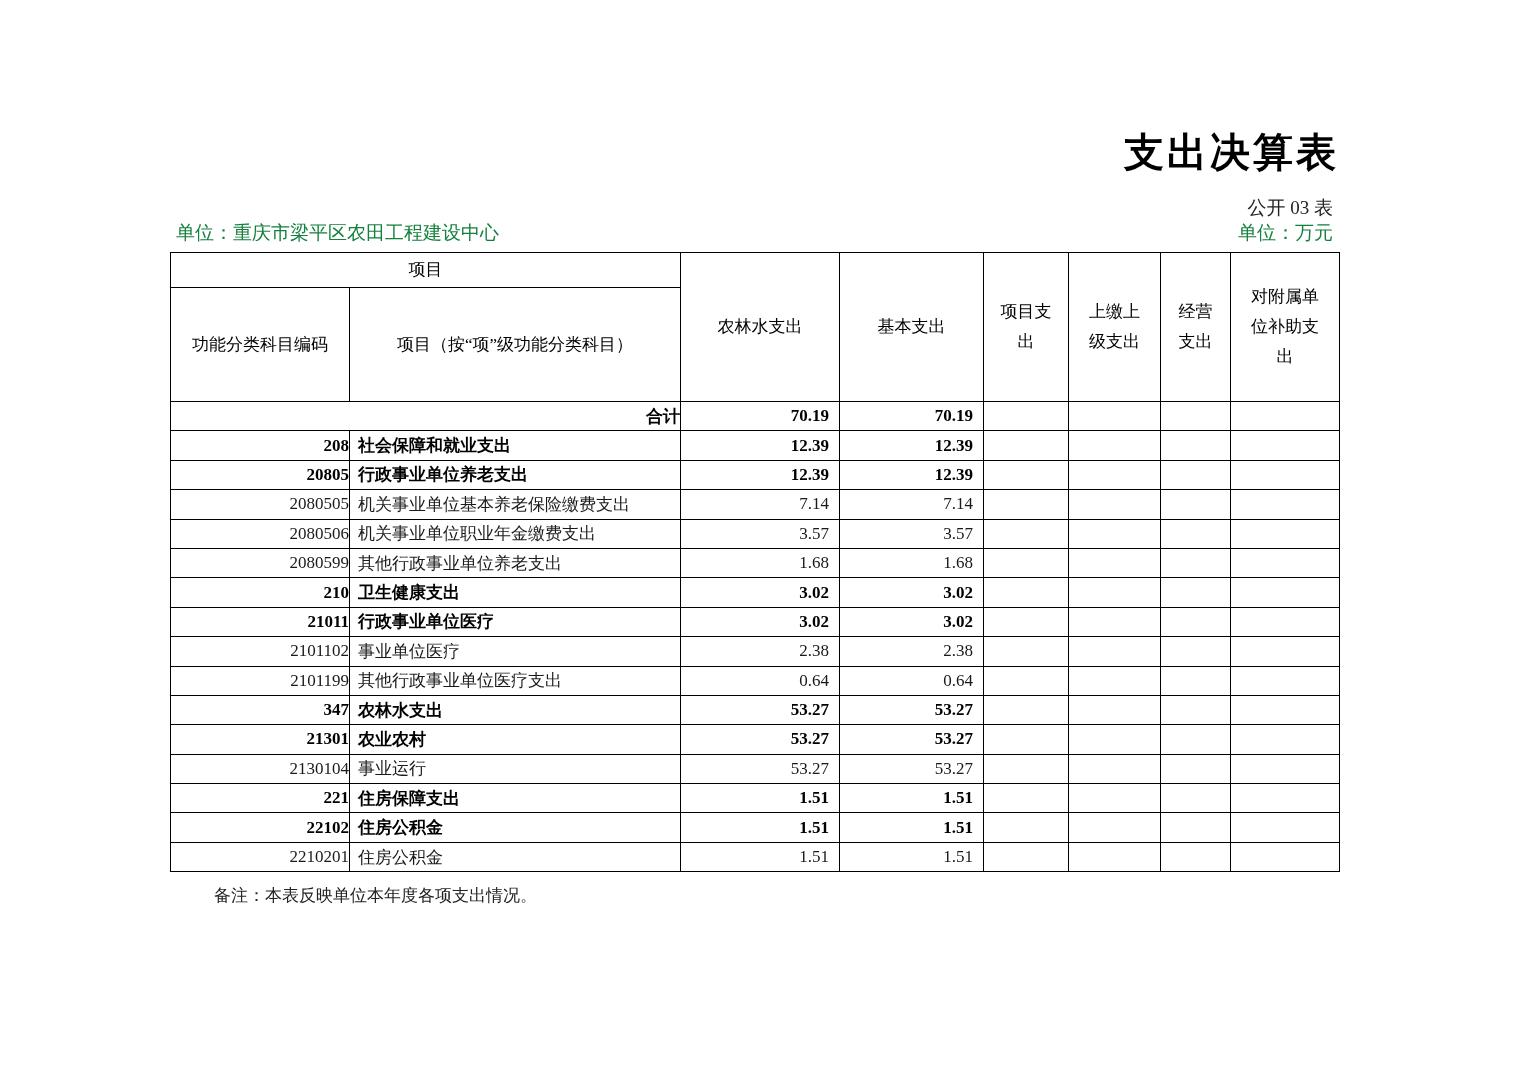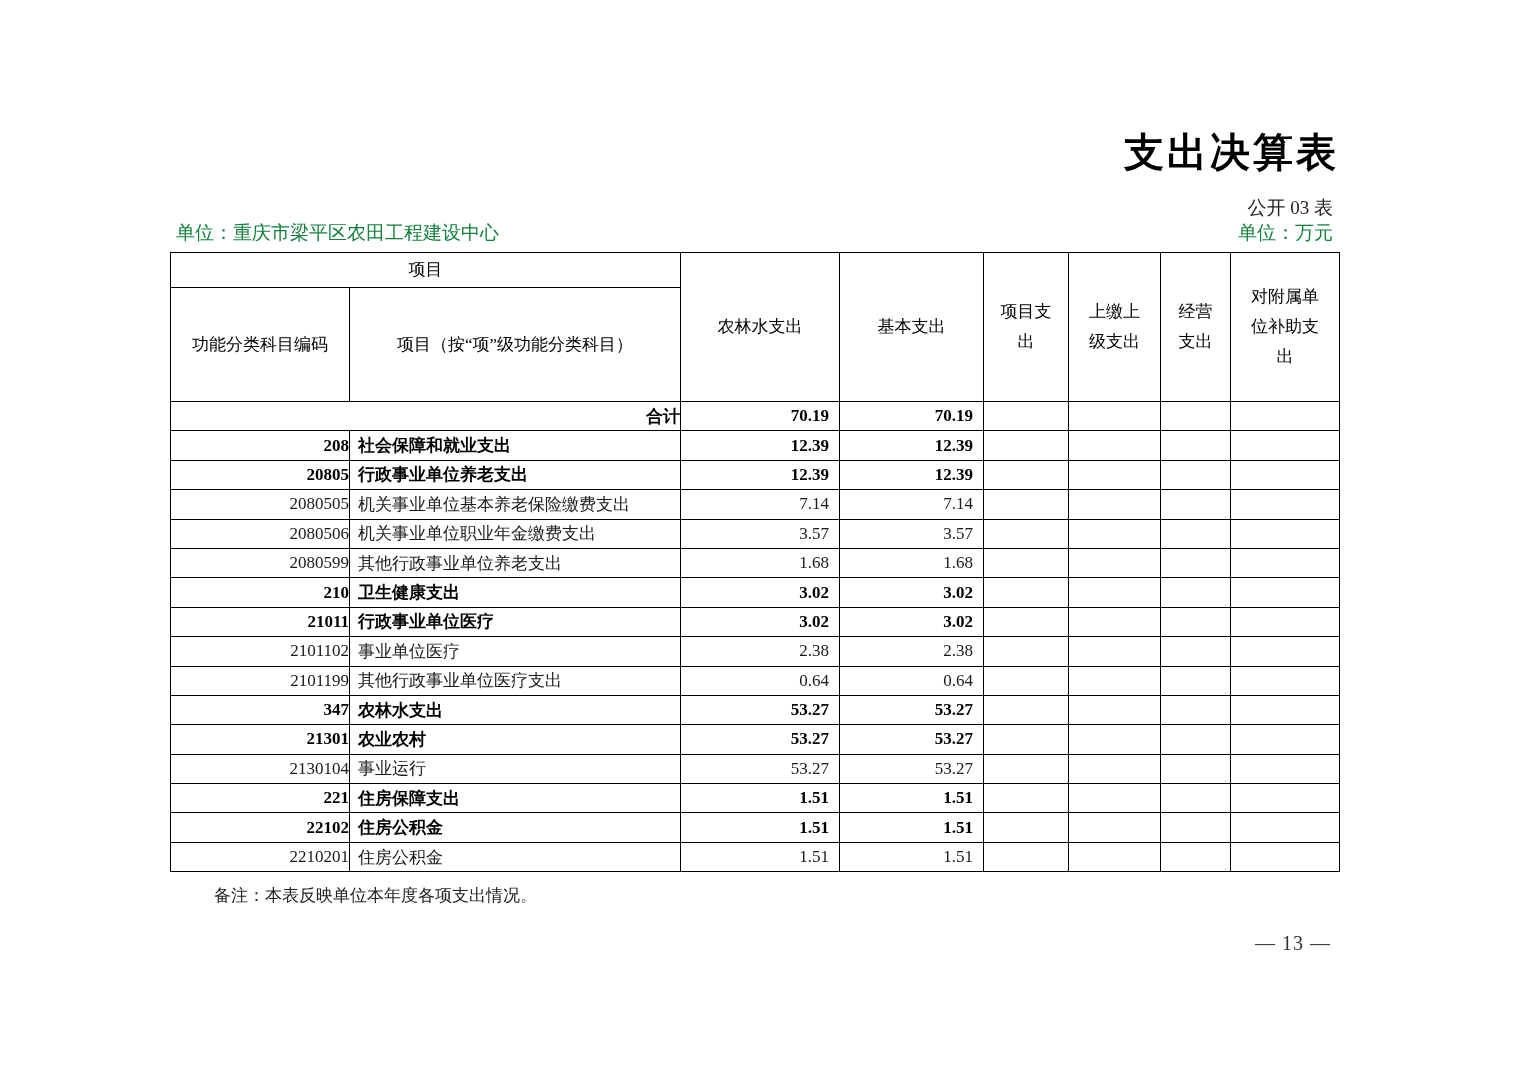--- a/index.html
+++ b/index.html
@@ -304,15 +304,14 @@
     <td class="c-empty"></td>
     <td class="c-empty"></td>
     <td class="c-empty"></td>
     <td class="c-empty"></td>
   </tr>
 </tbody>
   </table>
 
   <div class="note-line">备注：本表反映单位本年度各项支出情况。</div>
 
-  <div class="page-number">— 13 —</div>
 
 </div>
 
 </body></html>

